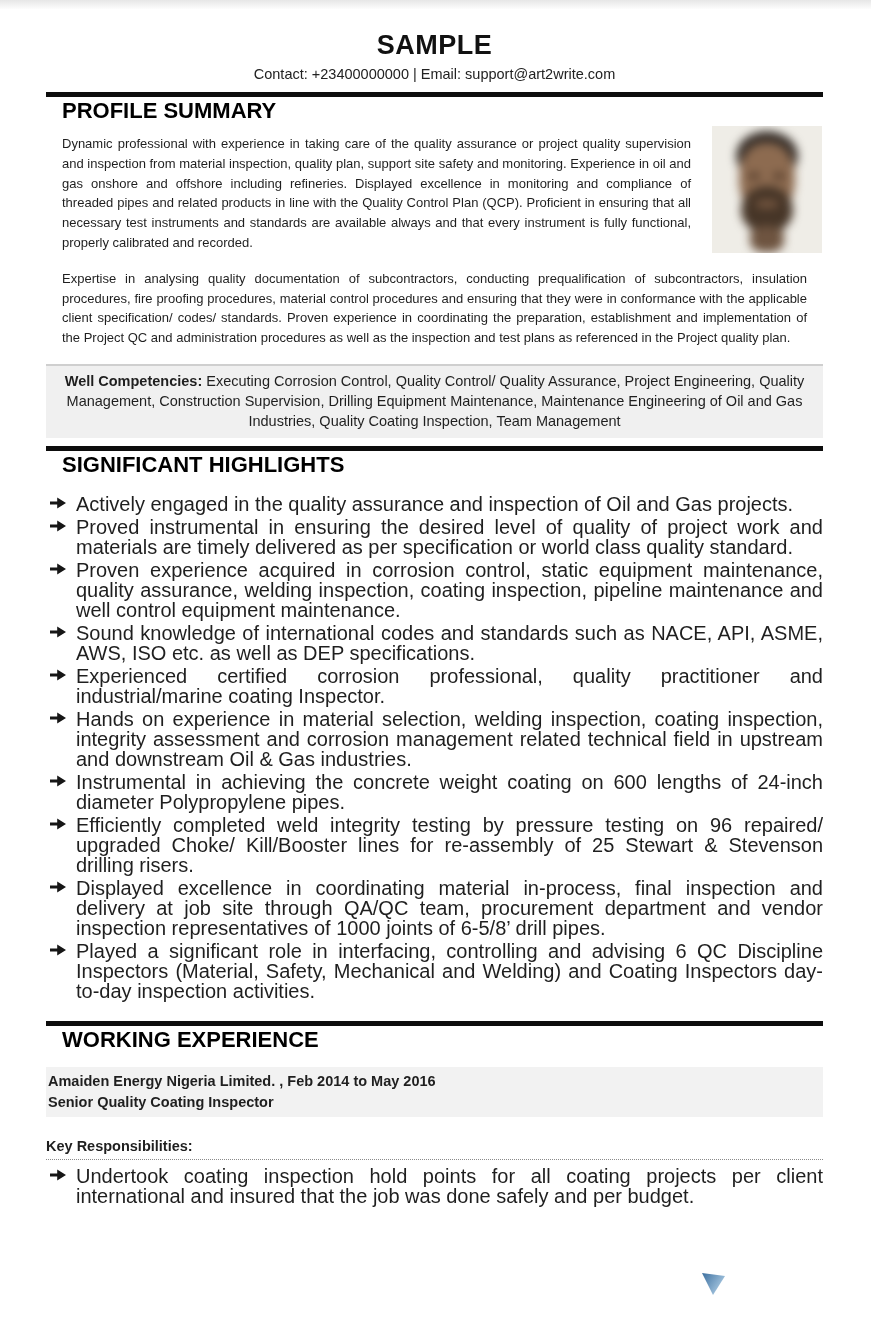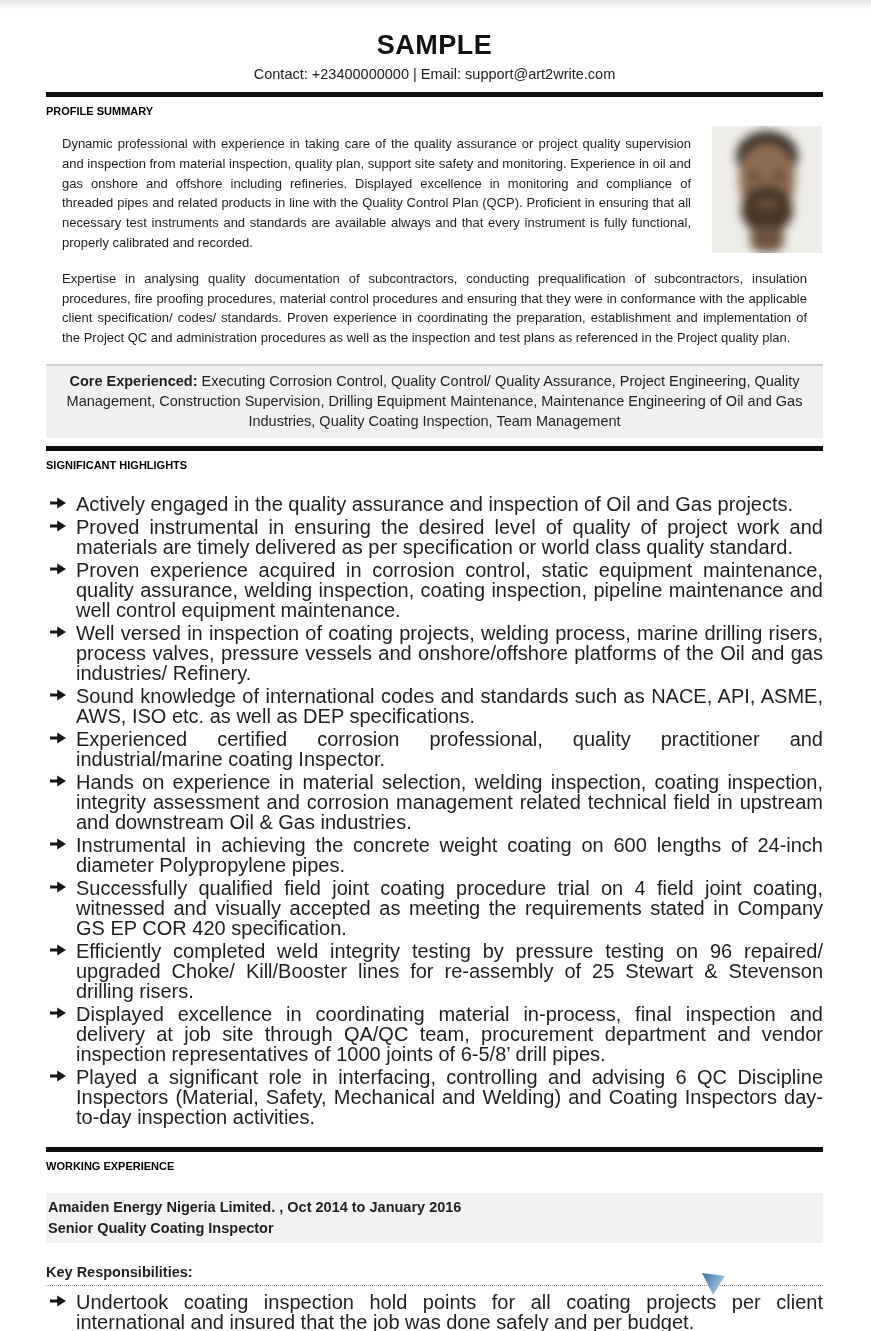--- a/index.html
+++ b/index.html
@@ -15,21 +15,21 @@
     position:absolute;top:0;left:0;width:871px;height:9px;
     background:linear-gradient(#e6e6e6,#fdfdfd);
   }
   .content{position:relative;margin:0 48px 0 46px;width:777px;}
   
   .hdr{padding-top:30px;text-align:center;}
   .hdr h1{margin:0 0 4px 0;font-size:27px;line-height:30px;font-weight:700;color:#111;letter-spacing:0.5px;}
   .hdr .contact{font-size:14.5px;line-height:20px;color:#222;text-align:center;}
   
   .rule{height:5px;background:#0d0d0d;margin-top:8px;}
-  h2.sec{margin:3px 0 0 0;font-size:11px;line-height:22px;font-weight:700;color:#000;}
+  h2.sec{margin:3px 0 0 16px;font-size:22px;line-height:22px;font-weight:700;color:#000;}
   
   .profile{position:relative;}
   p.body{margin:16px;font-size:13px;line-height:19.8px;text-align:justify;}
   .p1{margin-top:12px !important;margin-right:132px !important;}
   .p2{margin-top:16px !important;}
   .photo{
     position:absolute;top:34px;right:1px;width:110px;height:127px;
     background:#efede7;overflow:hidden;
   }
   .photo .blurwrap{position:absolute;inset:0;filter:blur(5px);}
@@ -93,21 +93,21 @@
           <div class="beard"></div>
           <div class="mouth"></div>
           <div class="neck"></div>
         </div>
       </div>
 
       <p class="body p1">Dynamic professional with experience in taking care of the quality assurance or project quality supervision and inspection from material inspection, quality plan, support site safety and monitoring. Experience in oil and gas onshore and offshore including refineries. Displayed excellence in monitoring and compliance of threaded pipes and related products in line with the Quality Control Plan (QCP). Proficient in ensuring that all necessary test instruments and standards are available always and that every instrument is fully functional, properly calibrated and recorded.</p>
       <p class="body p2">Expertise in analysing quality documentation of subcontractors, conducting prequalification of subcontractors, insulation procedures, fire proofing procedures, material control procedures and ensuring that they were in conformance with the applicable client specification/ codes/ standards. Proven experience in coordinating the preparation, establishment and implementation of the Project QC and administration procedures as well as the inspection and test plans as referenced in the Project quality plan.</p>
 
       <div class="core-box">
-        <span class="lbl">Core Experienced:</span><span> Executing Corrosion Control, Quality Control/ Quality Assurance, Project Engineering, Quality Management, Construction Supervision, Drilling Equipment Maintenance, Maintenance Engineering of Oil and Gas Industries, Quality Coating Inspection, Team Management</span>
+        <span class="lbl">Well Competencies:</span><span> Executing Corrosion Control, Quality Control/ Quality Assurance, Project Engineering, Quality Management, Construction Supervision, Drilling Equipment Maintenance, Maintenance Engineering of Oil and Gas Industries, Quality Coating Inspection, Team Management</span>
       </div>
     </div>
 
     <div>
       <div class="rule"></div>
       <h2 class="sec">SIGNIFICANT HIGHLIGHTS</h2>
 
       <ul class="arrows">
           <li>
           <span class="bicon">
@@ -132,28 +132,20 @@
               </svg>
           </span>
           <span class="btxt">Proven experience acquired in corrosion control, static equipment maintenance, quality assurance, welding inspection, coating inspection, pipeline maintenance and well control equipment maintenance.</span>
         </li>
           <li>
           <span class="bicon">
             <svg width="16" height="12" viewBox="0 0 16 12">
                 <path d="M0 4.6 H7.2 V0.6 L16 6 L7.2 11.4 V7.4 H0 Z" fill="#161616"></path>
               </svg>
           </span>
-          <span class="btxt">Well versed in inspection of coating projects, welding process, marine drilling risers, process valves, pressure vessels and onshore/offshore platforms of the Oil and gas industries/ Refinery.</span>
-        </li>
-          <li>
-          <span class="bicon">
-            <svg width="16" height="12" viewBox="0 0 16 12">
-                <path d="M0 4.6 H7.2 V0.6 L16 6 L7.2 11.4 V7.4 H0 Z" fill="#161616"></path>
-              </svg>
-          </span>
           <span class="btxt">Sound knowledge of international codes and standards such as NACE, API, ASME, AWS, ISO etc. as well as DEP specifications.</span>
         </li>
           <li>
           <span class="bicon">
             <svg width="16" height="12" viewBox="0 0 16 12">
                 <path d="M0 4.6 H7.2 V0.6 L16 6 L7.2 11.4 V7.4 H0 Z" fill="#161616"></path>
               </svg>
           </span>
           <span class="btxt">Experienced certified corrosion professional, quality practitioner and industrial/marine coating Inspector.</span>
         </li>
@@ -165,28 +157,20 @@
           </span>
           <span class="btxt">Hands on experience in material selection, welding inspection, coating inspection, integrity assessment and corrosion management related technical field in upstream and downstream Oil &amp; Gas industries.</span>
         </li>
           <li>
           <span class="bicon">
             <svg width="16" height="12" viewBox="0 0 16 12">
                 <path d="M0 4.6 H7.2 V0.6 L16 6 L7.2 11.4 V7.4 H0 Z" fill="#161616"></path>
               </svg>
           </span>
           <span class="btxt">Instrumental in achieving the concrete weight coating on 600 lengths of 24-inch diameter Polypropylene pipes.</span>
-        </li>
-          <li>
-          <span class="bicon">
-            <svg width="16" height="12" viewBox="0 0 16 12">
-                <path d="M0 4.6 H7.2 V0.6 L16 6 L7.2 11.4 V7.4 H0 Z" fill="#161616"></path>
-              </svg>
-          </span>
-          <span class="btxt">Successfully qualified field joint coating procedure trial on 4 field joint coating, witnessed and visually accepted as meeting the requirements stated in Company GS EP COR 420 specification.</span>
         </li>
           <li>
           <span class="bicon">
             <svg width="16" height="12" viewBox="0 0 16 12">
                 <path d="M0 4.6 H7.2 V0.6 L16 6 L7.2 11.4 V7.4 H0 Z" fill="#161616"></path>
               </svg>
           </span>
           <span class="btxt">Efficiently completed weld integrity testing by pressure testing on 96 repaired/ upgraded Choke/ Kill/Booster lines for re-assembly of 25 Stewart &amp; Stevenson drilling risers.</span>
         </li>
           <li>
@@ -206,21 +190,21 @@
           <span class="btxt">Played a significant role in interfacing, controlling and advising 6 QC Discipline Inspectors (Material, Safety, Mechanical and Welding) and Coating Inspectors day- to-day inspection activities.</span>
         </li>
         </ul>
     </div>
 
     <div>
       <div class="rule" style="margin-top:20px;"></div>
       <h2 class="sec">WORKING EXPERIENCE</h2>
 
       <div class="job-band">
-        <div>Amaiden Energy Nigeria Limited. , Oct 2014 to January 2016</div>
+        <div>Amaiden Energy Nigeria Limited. , Feb 2014 to May 2016</div>
         <div>Senior Quality Coating Inspector</div>
       </div>
 
       <div class="keyresp">Key Responsibilities:</div>
 
       <ul class="arrows resp">
           <li>
           <span class="bicon">
             <svg width="16" height="12" viewBox="0 0 16 12">
                 <path d="M0 4.6 H7.2 V0.6 L16 6 L7.2 11.4 V7.4 H0 Z" fill="#161616"></path>

